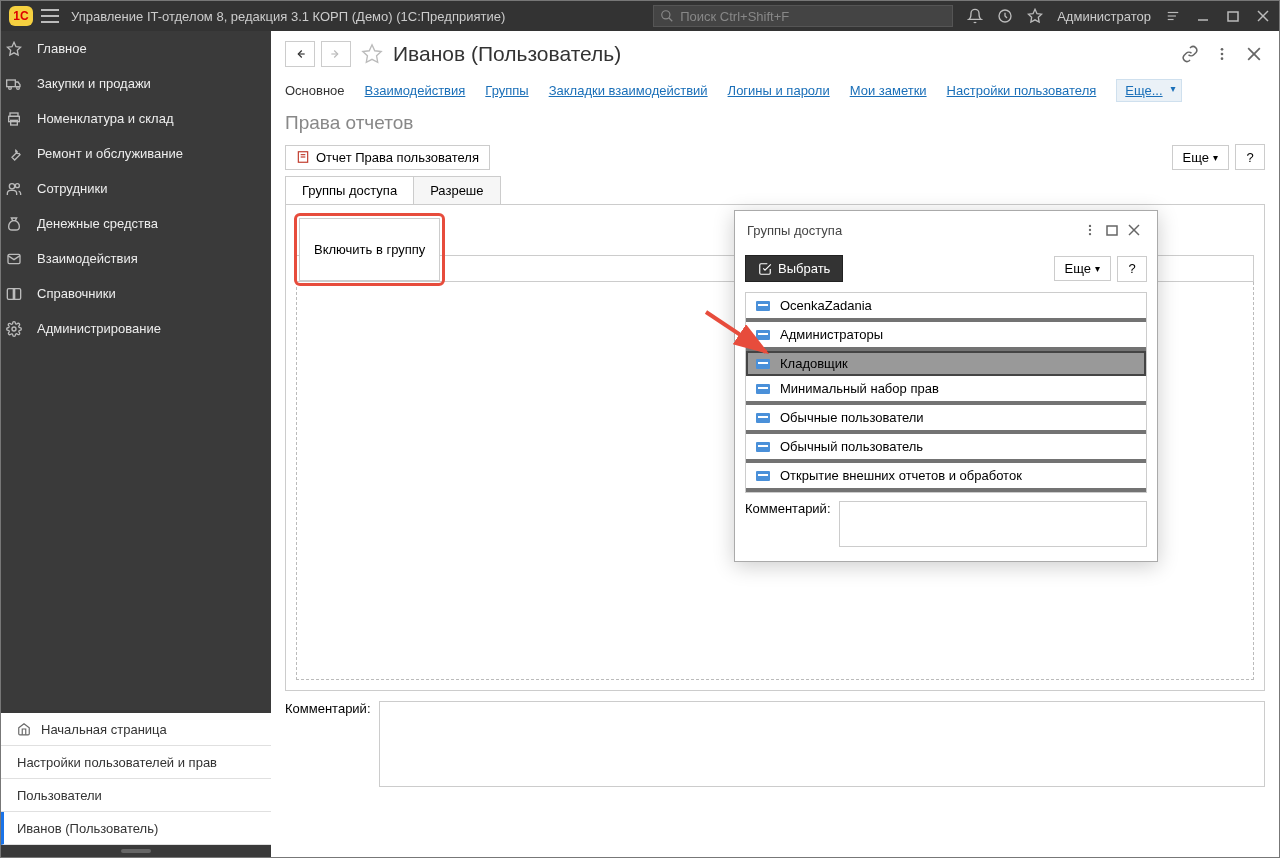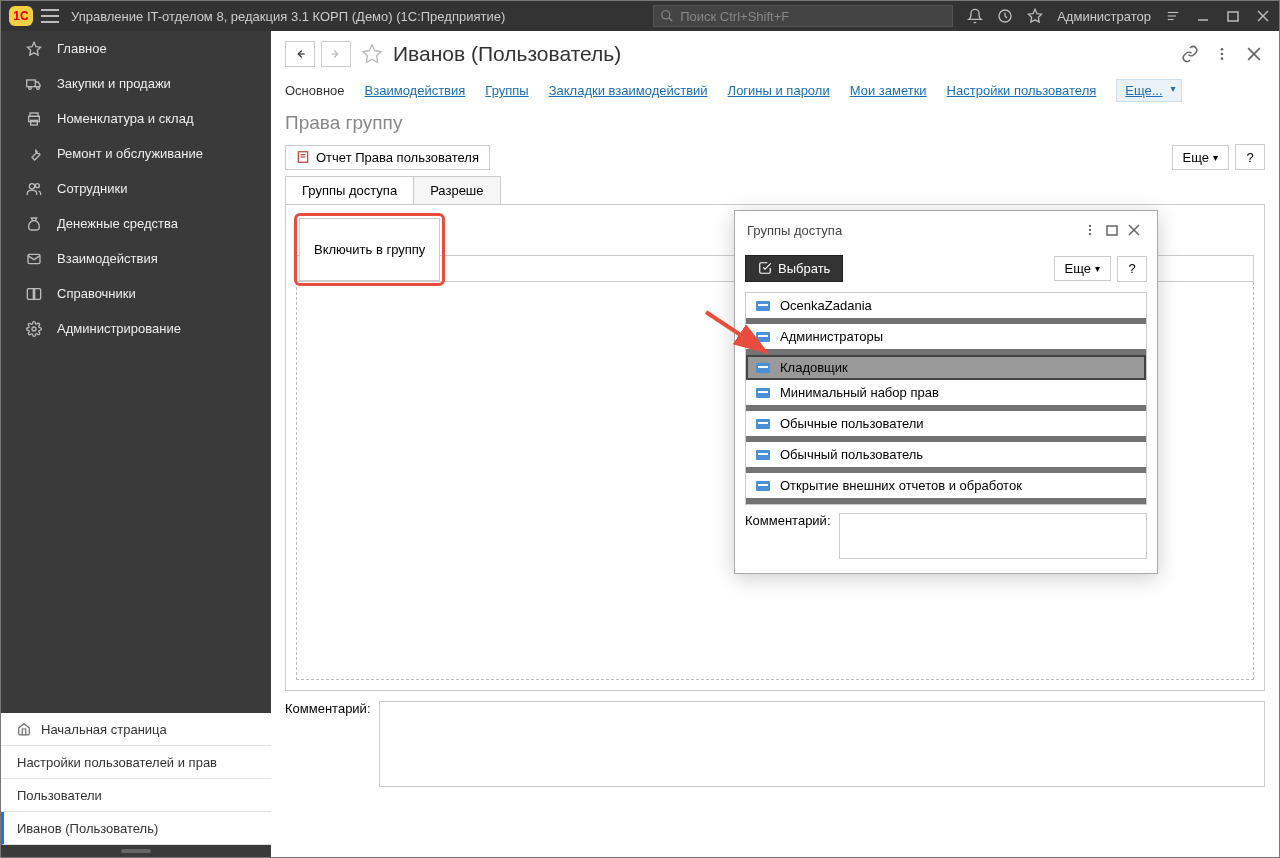--- a/index.html
+++ b/index.html
@@ -10,21 +10,21 @@
   .hamburger::before,.hamburger::after,.hamburger span{content:"";position:absolute;left:0;right:0;height:2px;background:#bbb;}
   .hamburger::before{top:0;} .hamburger span{top:6px;} .hamburger::after{top:12px;}
   .title-text{flex:0 0 auto;color:#ccc;}
   .title-spacer{flex:1;}
   .search-box{width:300px;height:22px;background:#444;border:1px solid #555;display:flex;align-items:center;padding:0 6px;color:#888;}
   .search-box svg{margin-right:6px;}
   .title-icons{display:flex;align-items:center;gap:14px;margin-left:14px;color:#bbb;}
   .title-icons .ic{width:16px;height:16px;cursor:pointer;display:flex;align-items:center;justify-content:center;}
   .mainwrap{display:flex;height:calc(100% - 30px);}
   .sidebar{width:270px;background:#3a3a3a;color:#ddd;display:flex;flex-direction:column;}
-  .nav-item{display:flex;align-items:center;height:35px;padding:0 24px;cursor:pointer;gap:14px;color:#eee;}
+  .nav-item{display:flex;align-items:center;height:35px;padding:0 4px;cursor:pointer;gap:14px;color:#eee;}
   .nav-icon{width:18px;height:18px;color:#bbb;display:flex;align-items:center;justify-content:center;}
   .sidebar-bottom{background:#fff;color:#333;}
   .sb-item{height:33px;display:flex;align-items:center;padding:0 16px;border-bottom:1px solid #e0e0e0;cursor:pointer;gap:10px;}
   .sb-item.active{border-left:3px solid #1a73e8;padding-left:13px;}
   .sb-spacer{flex:1;background:#3a3a3a;}
   .sb-bar{height:12px;background:#3a3a3a;display:flex;justify-content:center;align-items:center;}
   .sb-bar .grip{width:30px;height:4px;background:#666;border-radius:2px;}
   .content{flex:1;background:#fff;display:flex;flex-direction:column;padding:0;position:relative;}
   .page-toolbar{display:flex;align-items:center;height:46px;padding:0 14px;gap:6px;}
   .nav-btn{width:30px;height:26px;border:1px solid #ccc;background:#fff;display:flex;align-items:center;justify-content:center;cursor:pointer;}
@@ -54,23 +54,23 @@
   .gh-cell:first-child{flex:0 0 600px;}
   .gh-cell:last-child{flex:1;margin-left:-1px;}
   .grid-body{height:398px;border:1px dashed #bbb;border-top:none;}
   .comment-row{display:flex;padding:10px 14px 0;align-items:flex-start;gap:8px;}
   .comment-row textarea{flex:1;height:86px;border:1px solid #ccc;resize:none;padding:4px;}
   
   .dialog{position:absolute;left:463px;top:179px;width:424px;background:#fff;border:1px solid #aaa;box-shadow:0 4px 20px rgba(0,0,0,.2);z-index:10;}
   .dlg-title{display:flex;align-items:center;padding:8px 12px;font-size:17px;color:#444;}
   .dlg-title .ttl{flex:1;}
   .dlg-tb{display:flex;padding:6px 10px;gap:6px;align-items:center;}
-  .select-btn{background:#333;color:#fff;border:1px solid #222;padding:5px 12px;display:flex;align-items:flex-start;gap:6px;cursor:pointer;}
+  .select-btn{background:#333;color:#fff;border:1px solid #222;padding:5px 12px;display:flex;align-items:flex-end;gap:6px;cursor:pointer;}
   .dlg-list{margin:4px 10px 8px;border:1px solid #ccc;max-height:240px;overflow:auto;}
-  .dlg-row{display:flex;align-items:center;padding:5px 10px;gap:10px;border-bottom:6px solid #737373;cursor:pointer;}
+  .dlg-row{display:flex;align-items:center;padding:5px 10px;gap:10px;border-bottom:4px solid #737373;cursor:pointer;}
   .dlg-row.selected{background:#999;border:2px solid #444;padding:3px 8px;}
   .dlg-row .row-icon{width:14px;height:10px;background:linear-gradient(#4a90d9,#4a90d9);border-radius:1px;position:relative;}
   .dlg-row .row-icon::after{content:"";position:absolute;left:2px;top:3px;width:10px;height:2px;background:#fff;}
   .dlg-comment{display:flex;padding:0 10px 14px;gap:8px;align-items:flex-start;}
   .dlg-comment textarea{flex:1;height:46px;border:1px solid #ccc;resize:none;}
   .arrow{position:absolute;left:430px;top:276px;z-index:11;pointer-events:none;}
   svg{display:block;}
   a{cursor:pointer;}
 </style>
 </head>
@@ -296,21 +296,21 @@
     <div class="subnav" id="subnav">
         <a class="active">Основное</a>
         <a>Взаимодействия</a>
         <a>Группы</a>
         <a>Закладки взаимодействий</a>
         <a>Логины и пароли</a>
         <a>Мои заметки</a>
         <a>Настройки пользователя</a>
         <a class="more-dd">Еще...</a>
       </div>
-    <div class="section-title">Права группу</div>
+    <div class="section-title">Права отчетов</div>
 
     <div class="toolbar2">
       <div class="report-btn">
         <svg width="14" height="14" viewBox="0 0 24 24" fill="none" stroke="#c0392b" stroke-width="2">
             <rect x="4" y="3" width="16" height="18"></rect>
             <line x1="8" y1="8" x2="16" y2="8"></line>
             <line x1="8" y1="12" x2="16" y2="12"></line>
           </svg>
         <span>Отчет Права пользователя</span>
       </div>

